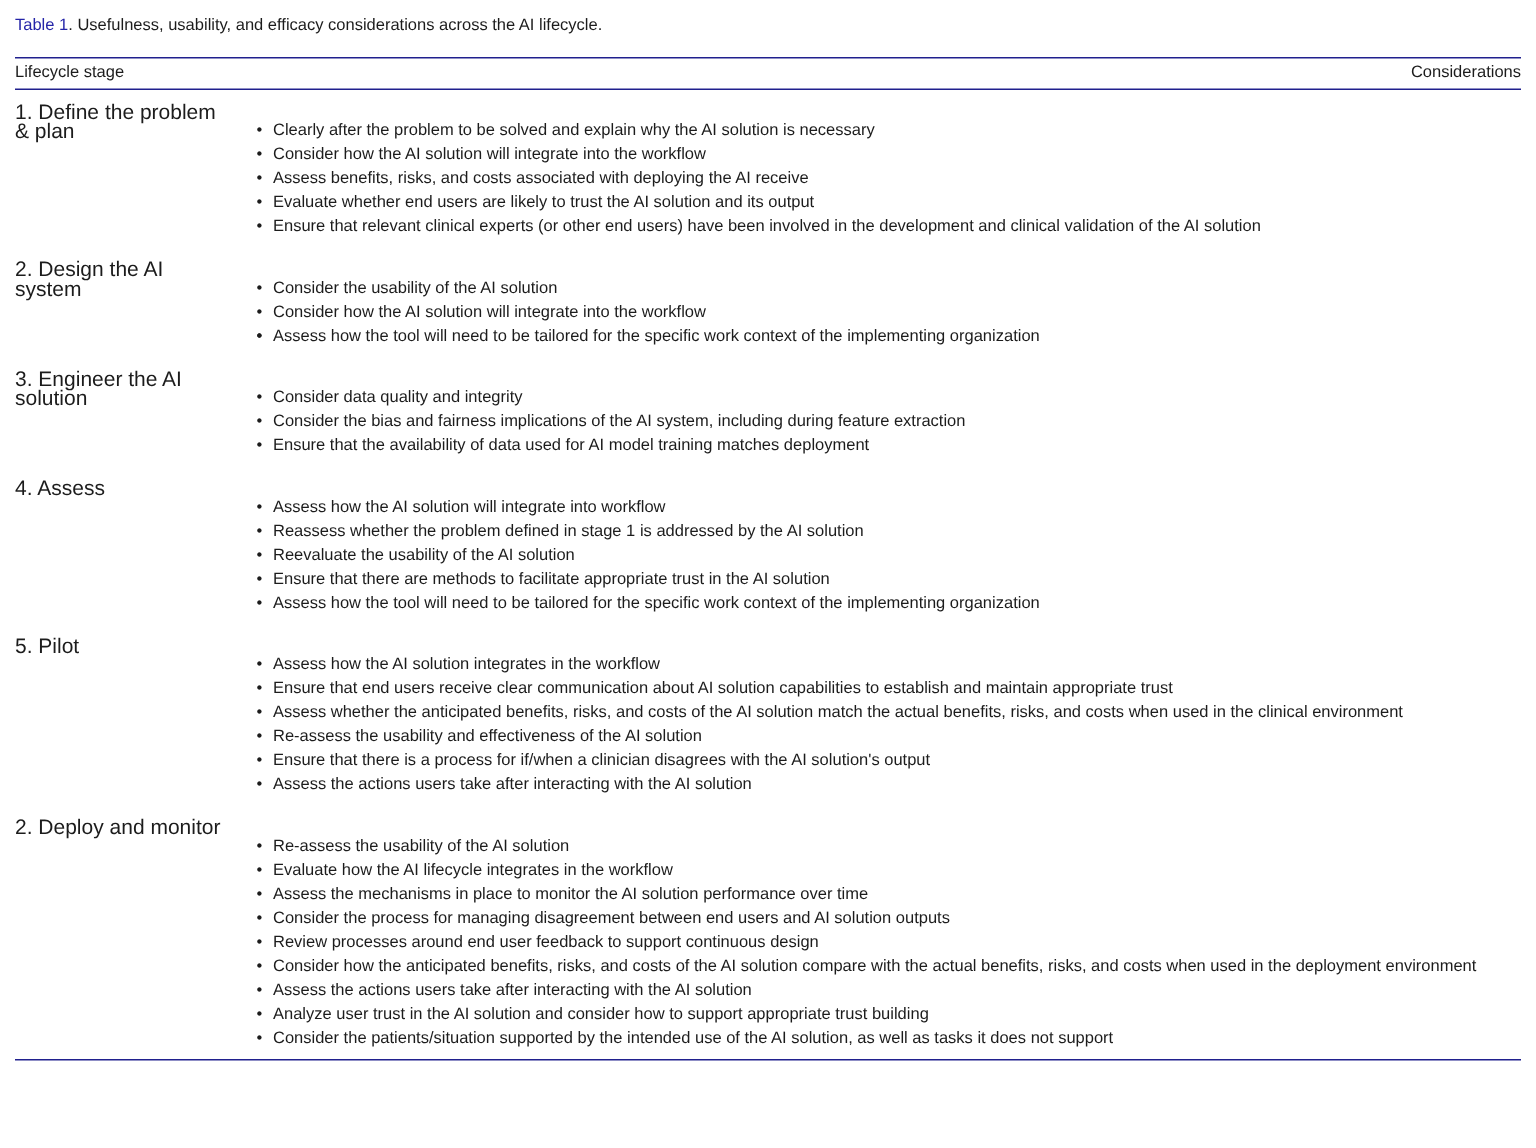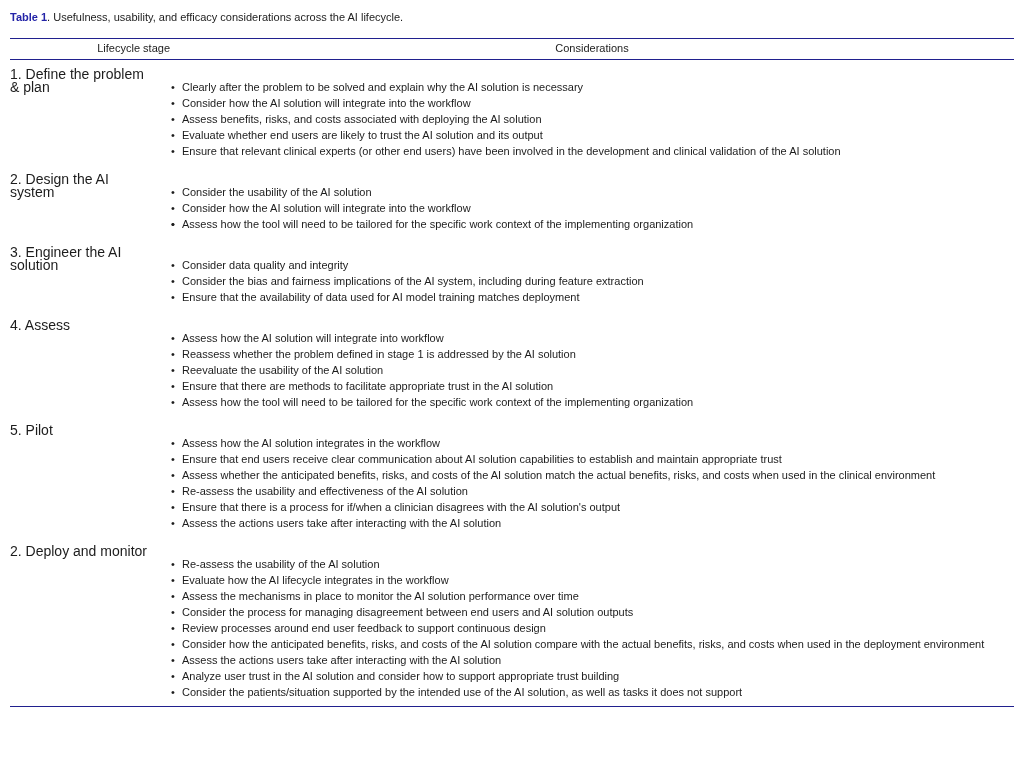--- a/index.html
+++ b/index.html
@@ -12,38 +12,38 @@
   }
   .page { padding: 10px 10px 0 10px; }
 
   .caption {
     font-size: 11px;
     line-height: 14px;
     margin-bottom: 14px;
   }
   .caption-label {
     color: #2424a8;
-    font-weight: bold;
+    font-weight: normal;
   }
 
   .aitable {
     border-top: 1.5px solid #20208e;
     border-bottom: 1.5px solid #20208e;
   }
 
   .thead {
     display: grid;
     grid-template-columns: 160px 1fr;
     border-bottom: 1.5px solid #20208e;
     padding: 3px 0 4px 0;
     font-size: 11px;
     line-height: 13px;
   }
-  .th-stage { text-align: right; }
-  .th-cons  { text-align: center; }
+  .th-stage { text-align: left; }
+  .th-cons  { text-align: right; }
 
   .tr {
     display: grid;
     grid-template-columns: 160px 1fr;
     padding: 8px 0 7px 0;
   }
   .stage-cell {
     font-size: 14px;
     line-height: 13px;
     padding-right: 20px; 
@@ -83,21 +83,21 @@
     <div class="thead">
       <div class="th-stage">Lifecycle stage</div>
       <div class="th-cons">Considerations</div>
     </div>
     <div id="tbody">
         <div class="tr">
           <div class="stage-cell">1. Define the problem &amp; plan</div>
           <ul class="cons-list">
             <li class="cons-item"><span class="bullet-dot">•</span><span class="cons-text">Clearly after the problem to be solved and explain why the AI solution is necessary</span></li>
             <li class="cons-item"><span class="bullet-dot">•</span><span class="cons-text">Consider how the AI solution will integrate into the workflow</span></li>
-            <li class="cons-item"><span class="bullet-dot">•</span><span class="cons-text">Assess benefits, risks, and costs associated with deploying the AI solution</span></li>
+            <li class="cons-item"><span class="bullet-dot">•</span><span class="cons-text">Assess benefits, risks, and costs associated with deploying the AI receive</span></li>
             <li class="cons-item"><span class="bullet-dot">•</span><span class="cons-text">Evaluate whether end users are likely to trust the AI solution and its output</span></li>
             <li class="cons-item"><span class="bullet-dot">•</span><span class="cons-text">Ensure that relevant clinical experts (or other end users) have been involved in the development and clinical validation of the AI solution</span></li>
           </ul>
         </div>
         <div class="tr">
           <div class="stage-cell">2. Design the AI system</div>
           <ul class="cons-list">
             <li class="cons-item"><span class="bullet-dot">•</span><span class="cons-text">Consider the usability of the AI solution</span></li>
             <li class="cons-item"><span class="bullet-dot">•</span><span class="cons-text">Consider how the AI solution will integrate into the workflow</span></li>
             <li class="cons-item"><span class="bullet-dot">•</span></li>

